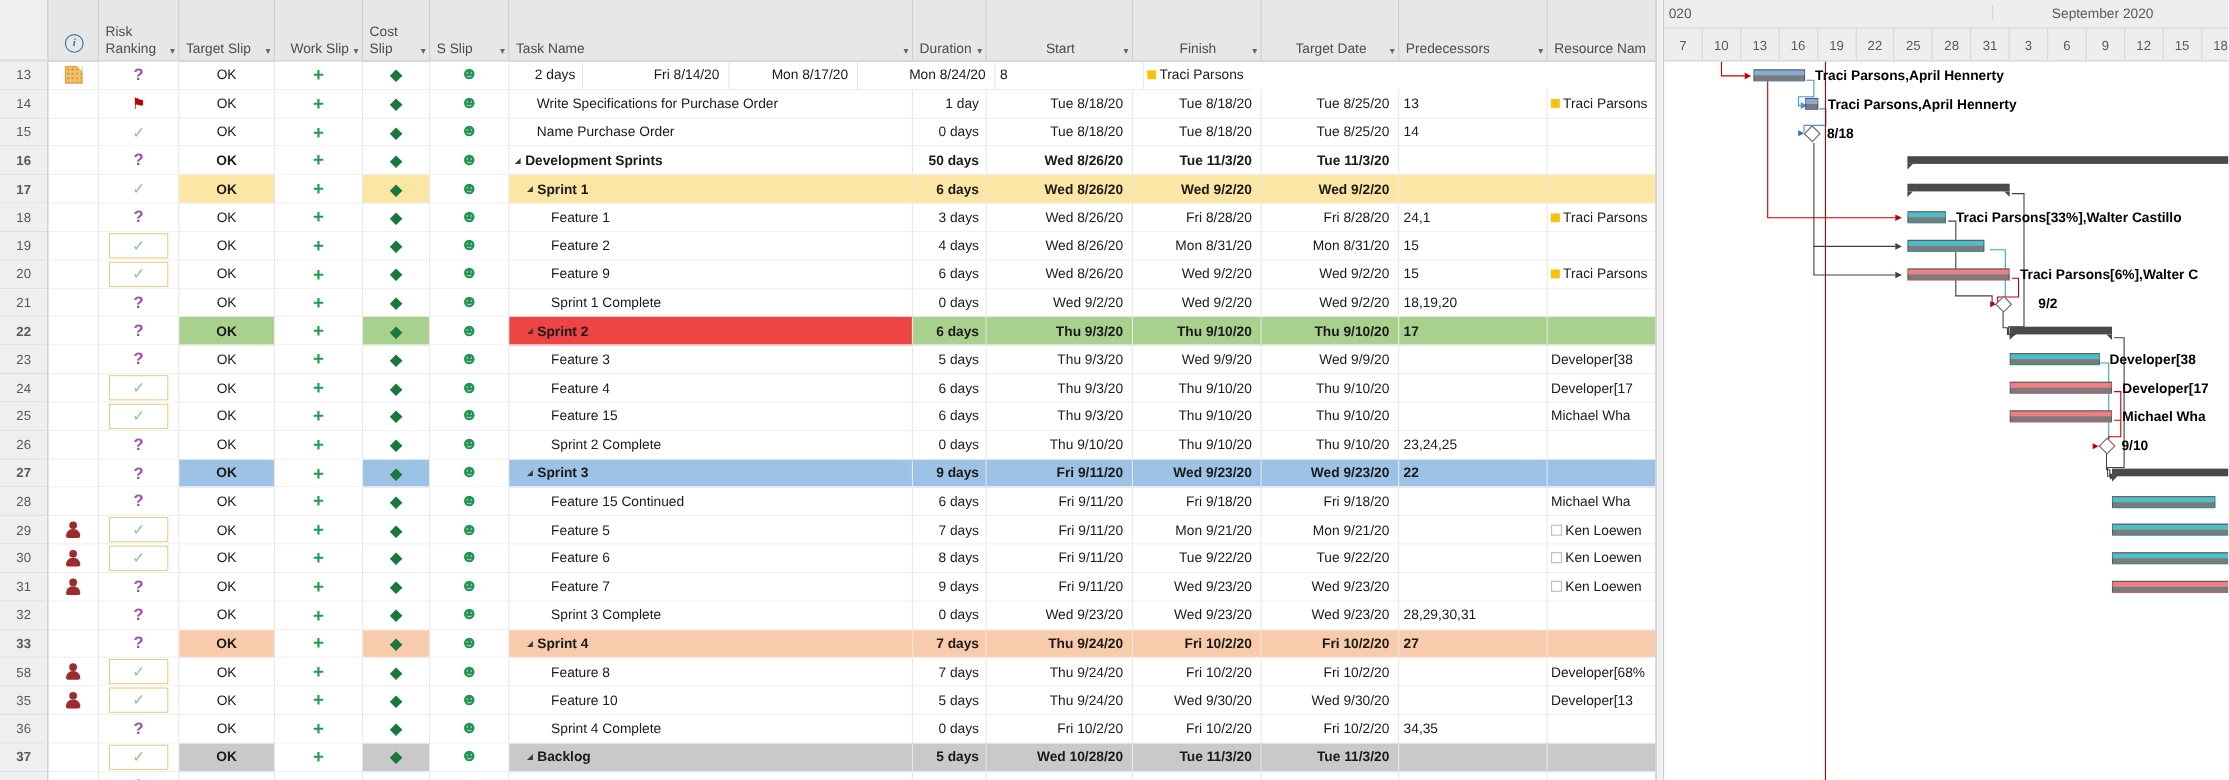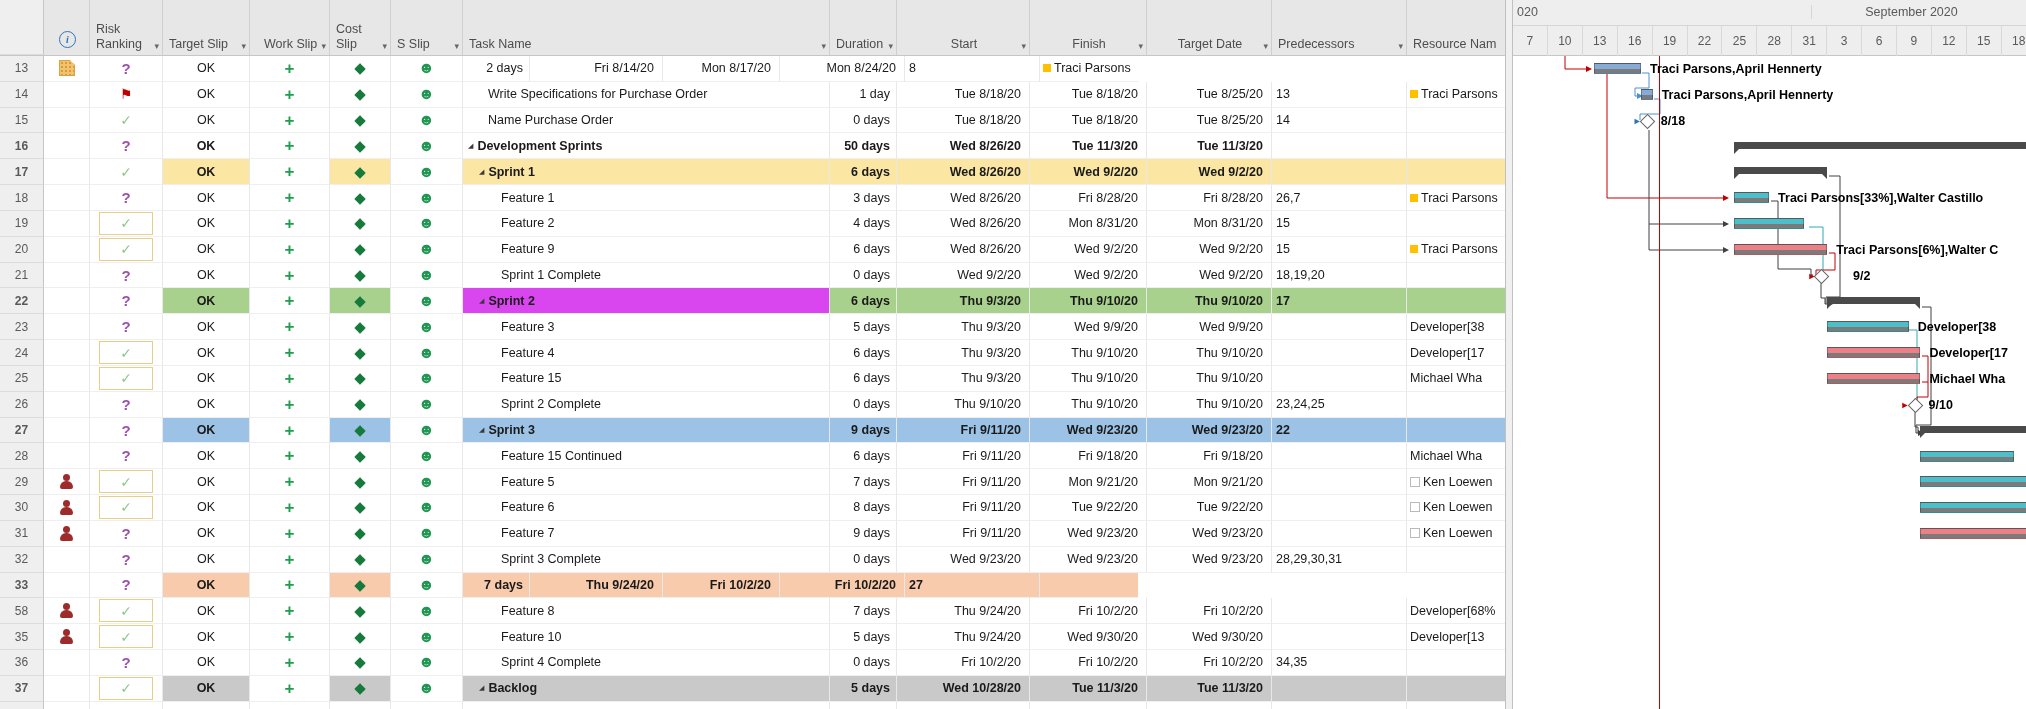--- a/index.html
+++ b/index.html
@@ -302,21 +302,21 @@
         <div class="c sslip" style="background:#fff">
           <span class="smile">☻</span>
         </div>
         <div class="c task" style="padding-left:38px">
           <span>Feature 1</span>
         </div>
         <div class="c dur" style="">3 days</div>
         <div class="c start" style="">Wed 8/26/20</div>
         <div class="c finish" style="">Fri 8/28/20</div>
         <div class="c tdate" style="">Fri 8/28/20</div>
-        <div class="c pred" style="">26,7</div>
+        <div class="c pred" style="">24,1</div>
         <div class="c res" style="border-right:none">
           <span class="ressq yellow"></span>
           <span>Traci Parsons</span>
         </div>
       </div>
       <div class="row">
         <div class="c num">19</div>
         <div class="c info" style=""></div>
         <div class="c risk" style="background:#fff">
           <span class="chkbox">
@@ -413,21 +413,21 @@
         <div class="c tslip" style="background:#a9d18e;">OK</div>
         <div class="c wslip" style="background:#fff">
           <span class="plus">+</span>
         </div>
         <div class="c cslip" style="background:#a9d18e;">
           <span class="dia">◆</span>
         </div>
         <div class="c sslip" style="background:#fff">
           <span class="smile">☻</span>
         </div>
-        <div class="c task" style="background:#d946ef;padding-left:16px">
+        <div class="c task" style="background:#ef4444;padding-left:16px">
           <span class="tri">◢</span>
           <span>Sprint 2</span>
         </div>
         <div class="c dur" style="background:#a9d18e;">6 days</div>
         <div class="c start" style="background:#a9d18e;">Thu 9/3/20</div>
         <div class="c finish" style="background:#a9d18e;">Thu 9/10/20</div>
         <div class="c tdate" style="background:#a9d18e;">Thu 9/10/20</div>
         <div class="c pred" style="background:#a9d18e;">17</div>
         <div class="c res" style="background:#a9d18e;border-right:none">
           <span></span>
@@ -739,20 +739,24 @@
         </div>
         <div class="c tslip" style="background:#f7cbac;">OK</div>
         <div class="c wslip" style="background:#fff">
           <span class="plus">+</span>
         </div>
         <div class="c cslip" style="background:#f7cbac;">
           <span class="dia">◆</span>
         </div>
         <div class="c sslip" style="background:#fff">
           <span class="smile">☻</span>
+        </div>
+        <div class="c task" style="background:#f7cbac;padding-left:16px">
+          <span class="tri">◢</span>
+          <span>Sprint 4</span>
         </div>
         <div class="c dur" style="background:#f7cbac;">7 days</div>
         <div class="c start" style="background:#f7cbac;">Thu 9/24/20</div>
         <div class="c finish" style="background:#f7cbac;">Fri 10/2/20</div>
         <div class="c tdate" style="background:#f7cbac;">Fri 10/2/20</div>
         <div class="c pred" style="background:#f7cbac;">27</div>
         <div class="c res" style="background:#f7cbac;border-right:none">
           <span></span>
         </div>
       </div>

